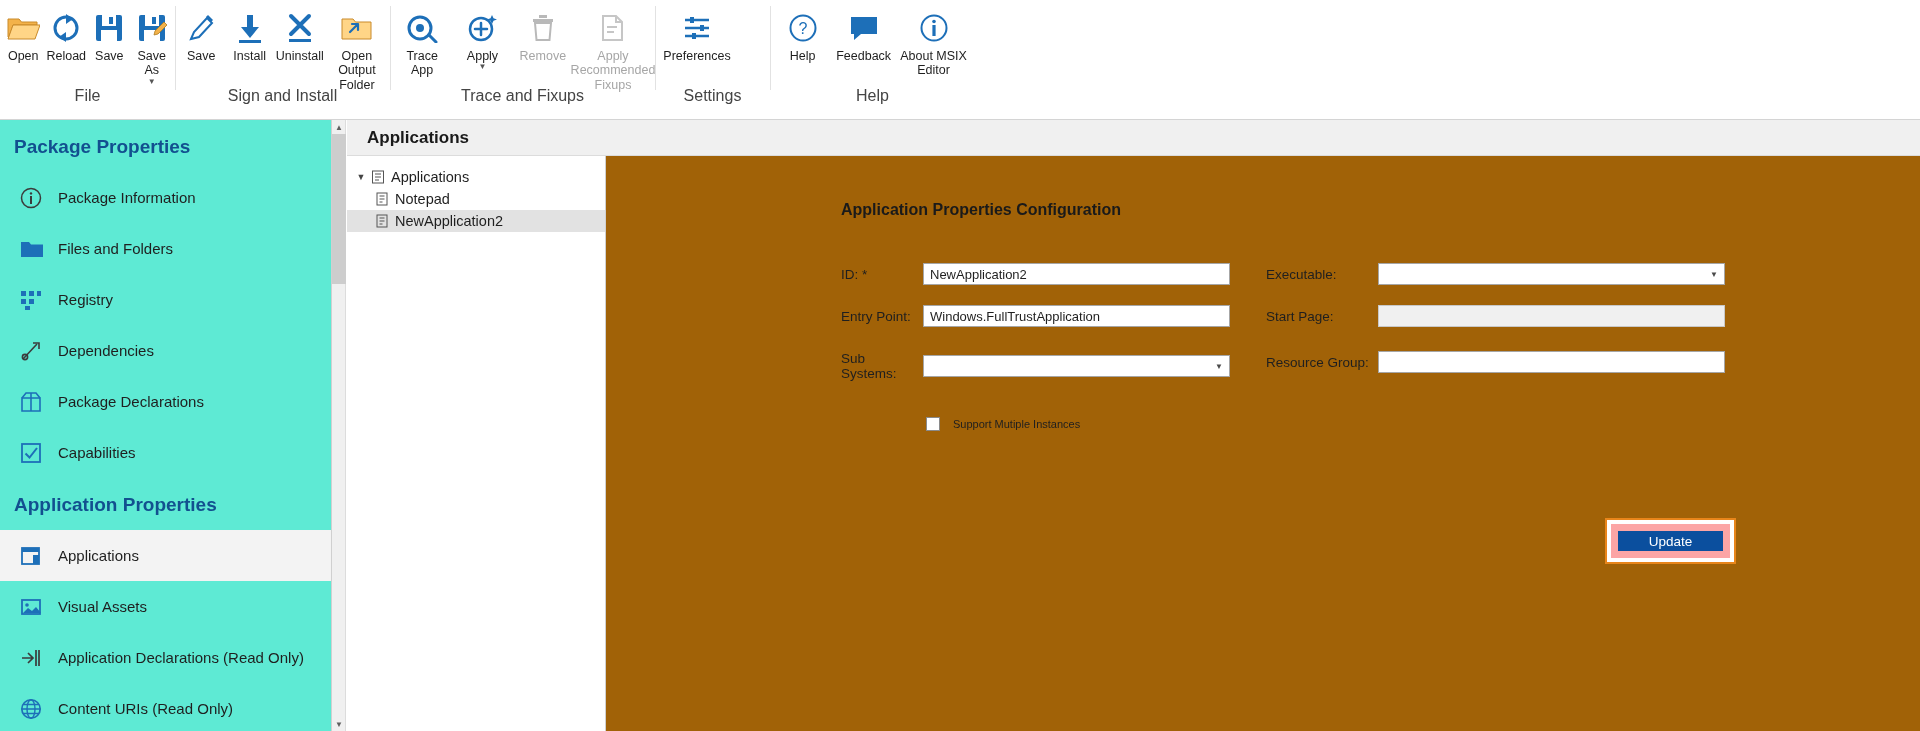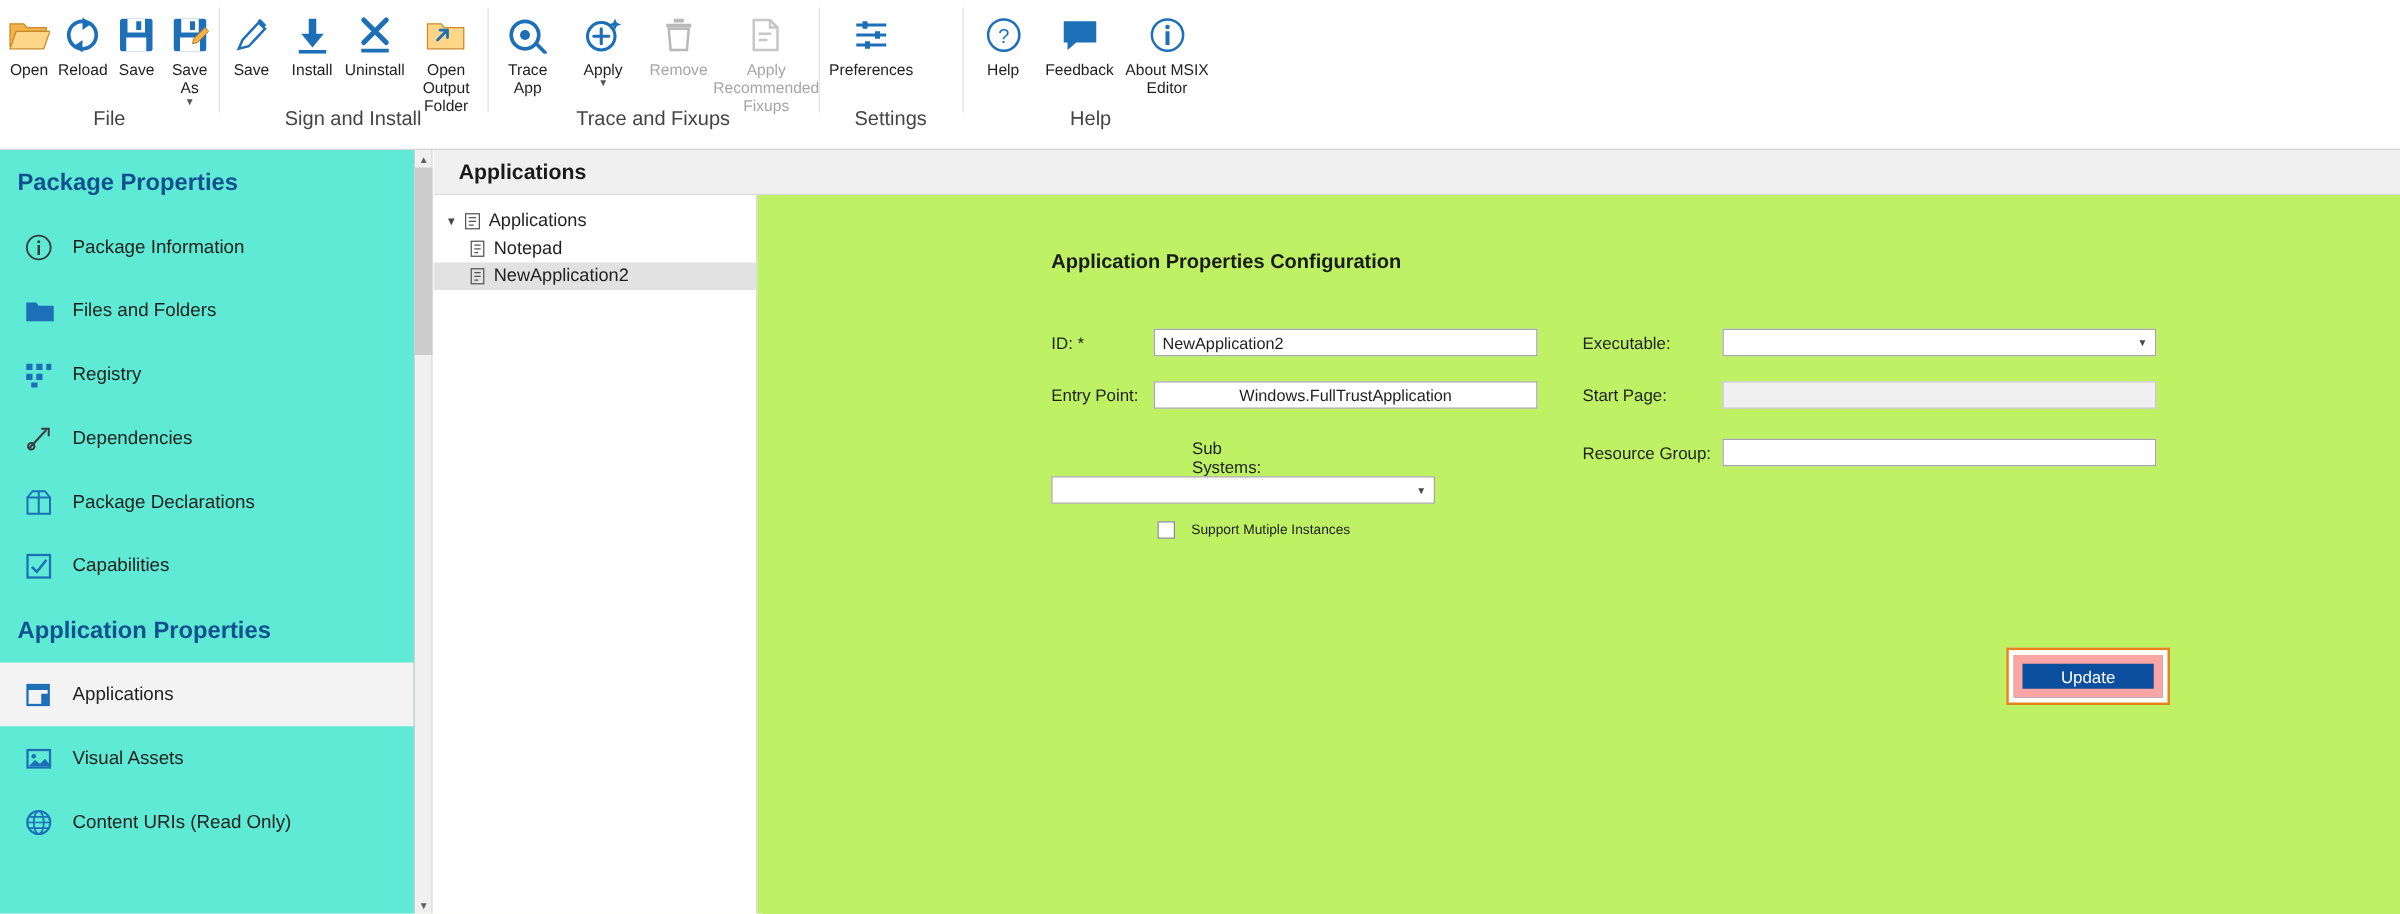--- a/index.html
+++ b/index.html
@@ -81,21 +81,21 @@
   
   .tree-pane { width: 259px; height: 575px; border-right: 1px solid #d0d0d0; background: #fff; padding-top: 10px; }
   .tree-row { display: flex; align-items: center; height: 22px; font-size: 14.5px; color: #1f1f1f; padding-left: 6px; cursor: default; }
   .tree-row.lvl1 { padding-left: 26px; }
   .tree-row.selected { background: #e2e2e2; }
   .tw { width: 16px; display: inline-flex; align-items: center; justify-content: center; font-size: 9px; color: #444; }
   .tree-ico { width: 18px; display: inline-flex; align-items: center; justify-content: center; }
   .tree-lbl { margin-left: 4px; }
 
   
-  .form-pane { position: relative; flex: 1; background: #bef264; }
+  .form-pane { position: relative; flex: 1; background: #a16207; }
   .form-title { position: absolute; left: 235px; top: 45px; font-size: 16px; font-weight: bold; color: #1a1a1a; }
   .frow { position: absolute; display: flex; align-items: center; }
   .flabel { font-size: 13.5px; color: #1f1f1f; }
   .finput {
     height: 22px; border: 1px solid #a6a6a6; background: #fff; font-size: 13px; color: #1f1f1f;
     padding: 0 6px; font-family: "Liberation Sans", sans-serif; line-height: 20px;
   }
   .finput.readonly { background: #f0f0f0; border: 1px solid #c8c8c8; }
   .fselect {
     height: 22px; border: 1px solid #a6a6a6; background: #fff; position: relative;
@@ -399,20 +399,29 @@
       <span class="nico">
         <svg width="22" height="22" viewBox="0 0 22 22">
             <rect x="2" y="4" width="18" height="14" fill="none" stroke="#1d6fb8" stroke-width="1.8"></rect>
             <circle cx="7" cy="9" r="1.8" fill="#1d6fb8"></circle>
             <path d="M3 17l5-5 4 3 4-4 5 6z" fill="#1d6fb8"></path>
           </svg>
       </span>
       <span class="ntext">Visual Assets</span>
     </div>
 
+    <div class="nav-item">
+      <span class="nico">
+        <svg width="22" height="22" viewBox="0 0 22 22">
+            <path d="M2 11h10M8 6l5 5-5 5" fill="none" stroke="#3b3b3b" stroke-width="1.7"></path>
+            <path d="M16 3v16M19 3v16" stroke="#3b3b3b" stroke-width="1.7"></path>
+          </svg>
+      </span>
+      <span class="ntext">Application Declarations (Read Only)</span>
+    </div>
 
     <div class="nav-item">
       <span class="nico">
         <svg width="22" height="22" viewBox="0 0 22 22">
             <circle cx="11" cy="11" r="9.2" fill="none" stroke="#1d6fb8" stroke-width="1.7"></circle>
             <ellipse cx="11" cy="11" rx="4" ry="9.2" fill="none" stroke="#1d6fb8" stroke-width="1.4"></ellipse>
             <path d="M2 11h18M3.4 6.5h15.2M3.4 15.5h15.2" stroke="#1d6fb8" stroke-width="1.3"></path>
           </svg>
       </span>
       <span class="ntext">Content URIs (Read Only)</span>
@@ -464,24 +473,24 @@
       <div class="form-pane">
         <div class="form-title">Application Properties Configuration</div>
 
         <div class="frow" style="left:235px; top:107px;">
           <span class="flabel" style="width:82px;">ID: *</span>
           <input class="finput" style="width: 307px;" type="text" value="NewApplication2">
         </div>
 
         <div class="frow" style="left:235px; top:149px;">
           <span class="flabel" style="width:82px;">Entry Point:</span>
-          <input class="finput" style="width: 307px; text-align: center;" type="text" value="Windows.FullTrustApplication">
-        </div>
-
-        <div class="frow" style="left:235px; top:195px;flex-direction:column;">
+          <input class="finput" style="width: 307px;" type="text" value="Windows.FullTrustApplication">
+        </div>
+
+        <div class="frow" style="left:235px; top:195px;">
           <span class="flabel" style="width:82px;">Sub Systems:</span>
           <div class="fselect" style="width:307px;">
             <span></span>
             <span class="arrow">▼</span>
           </div>
         </div>
 
         <div class="chk-row">
           <span class="chkbox"></span>
           <span class="chk-label">Support Mutiple Instances</span>

